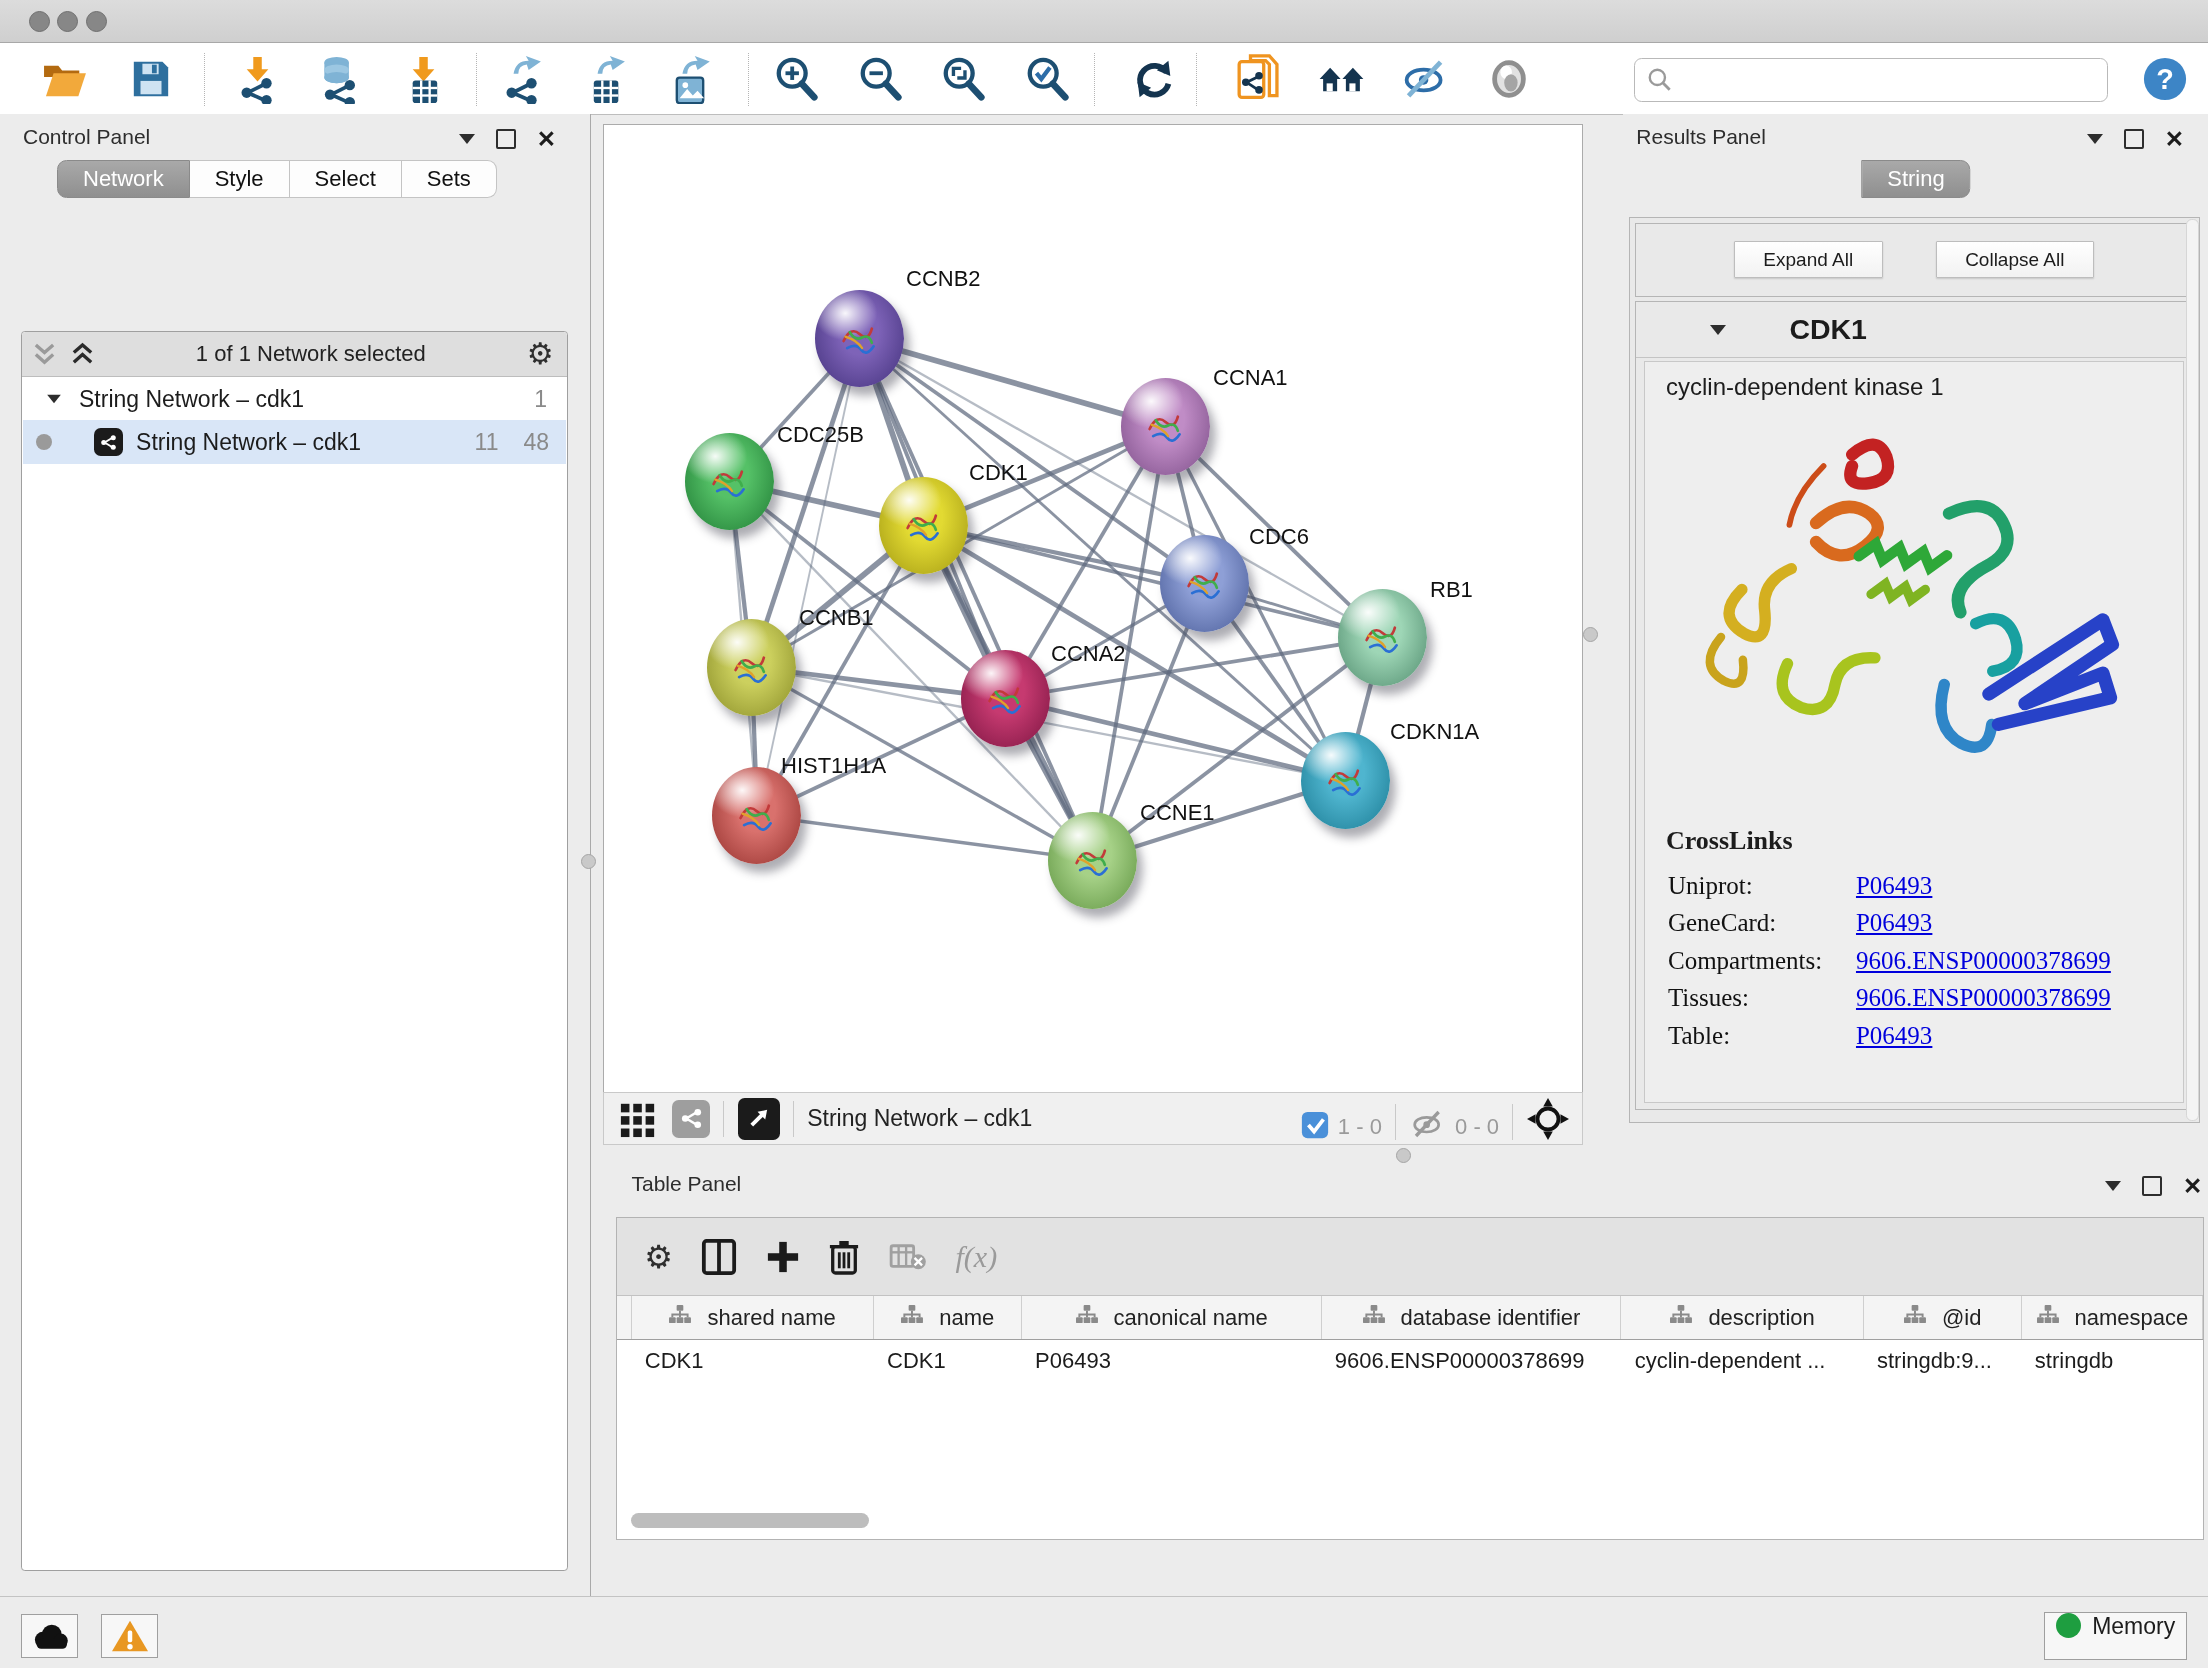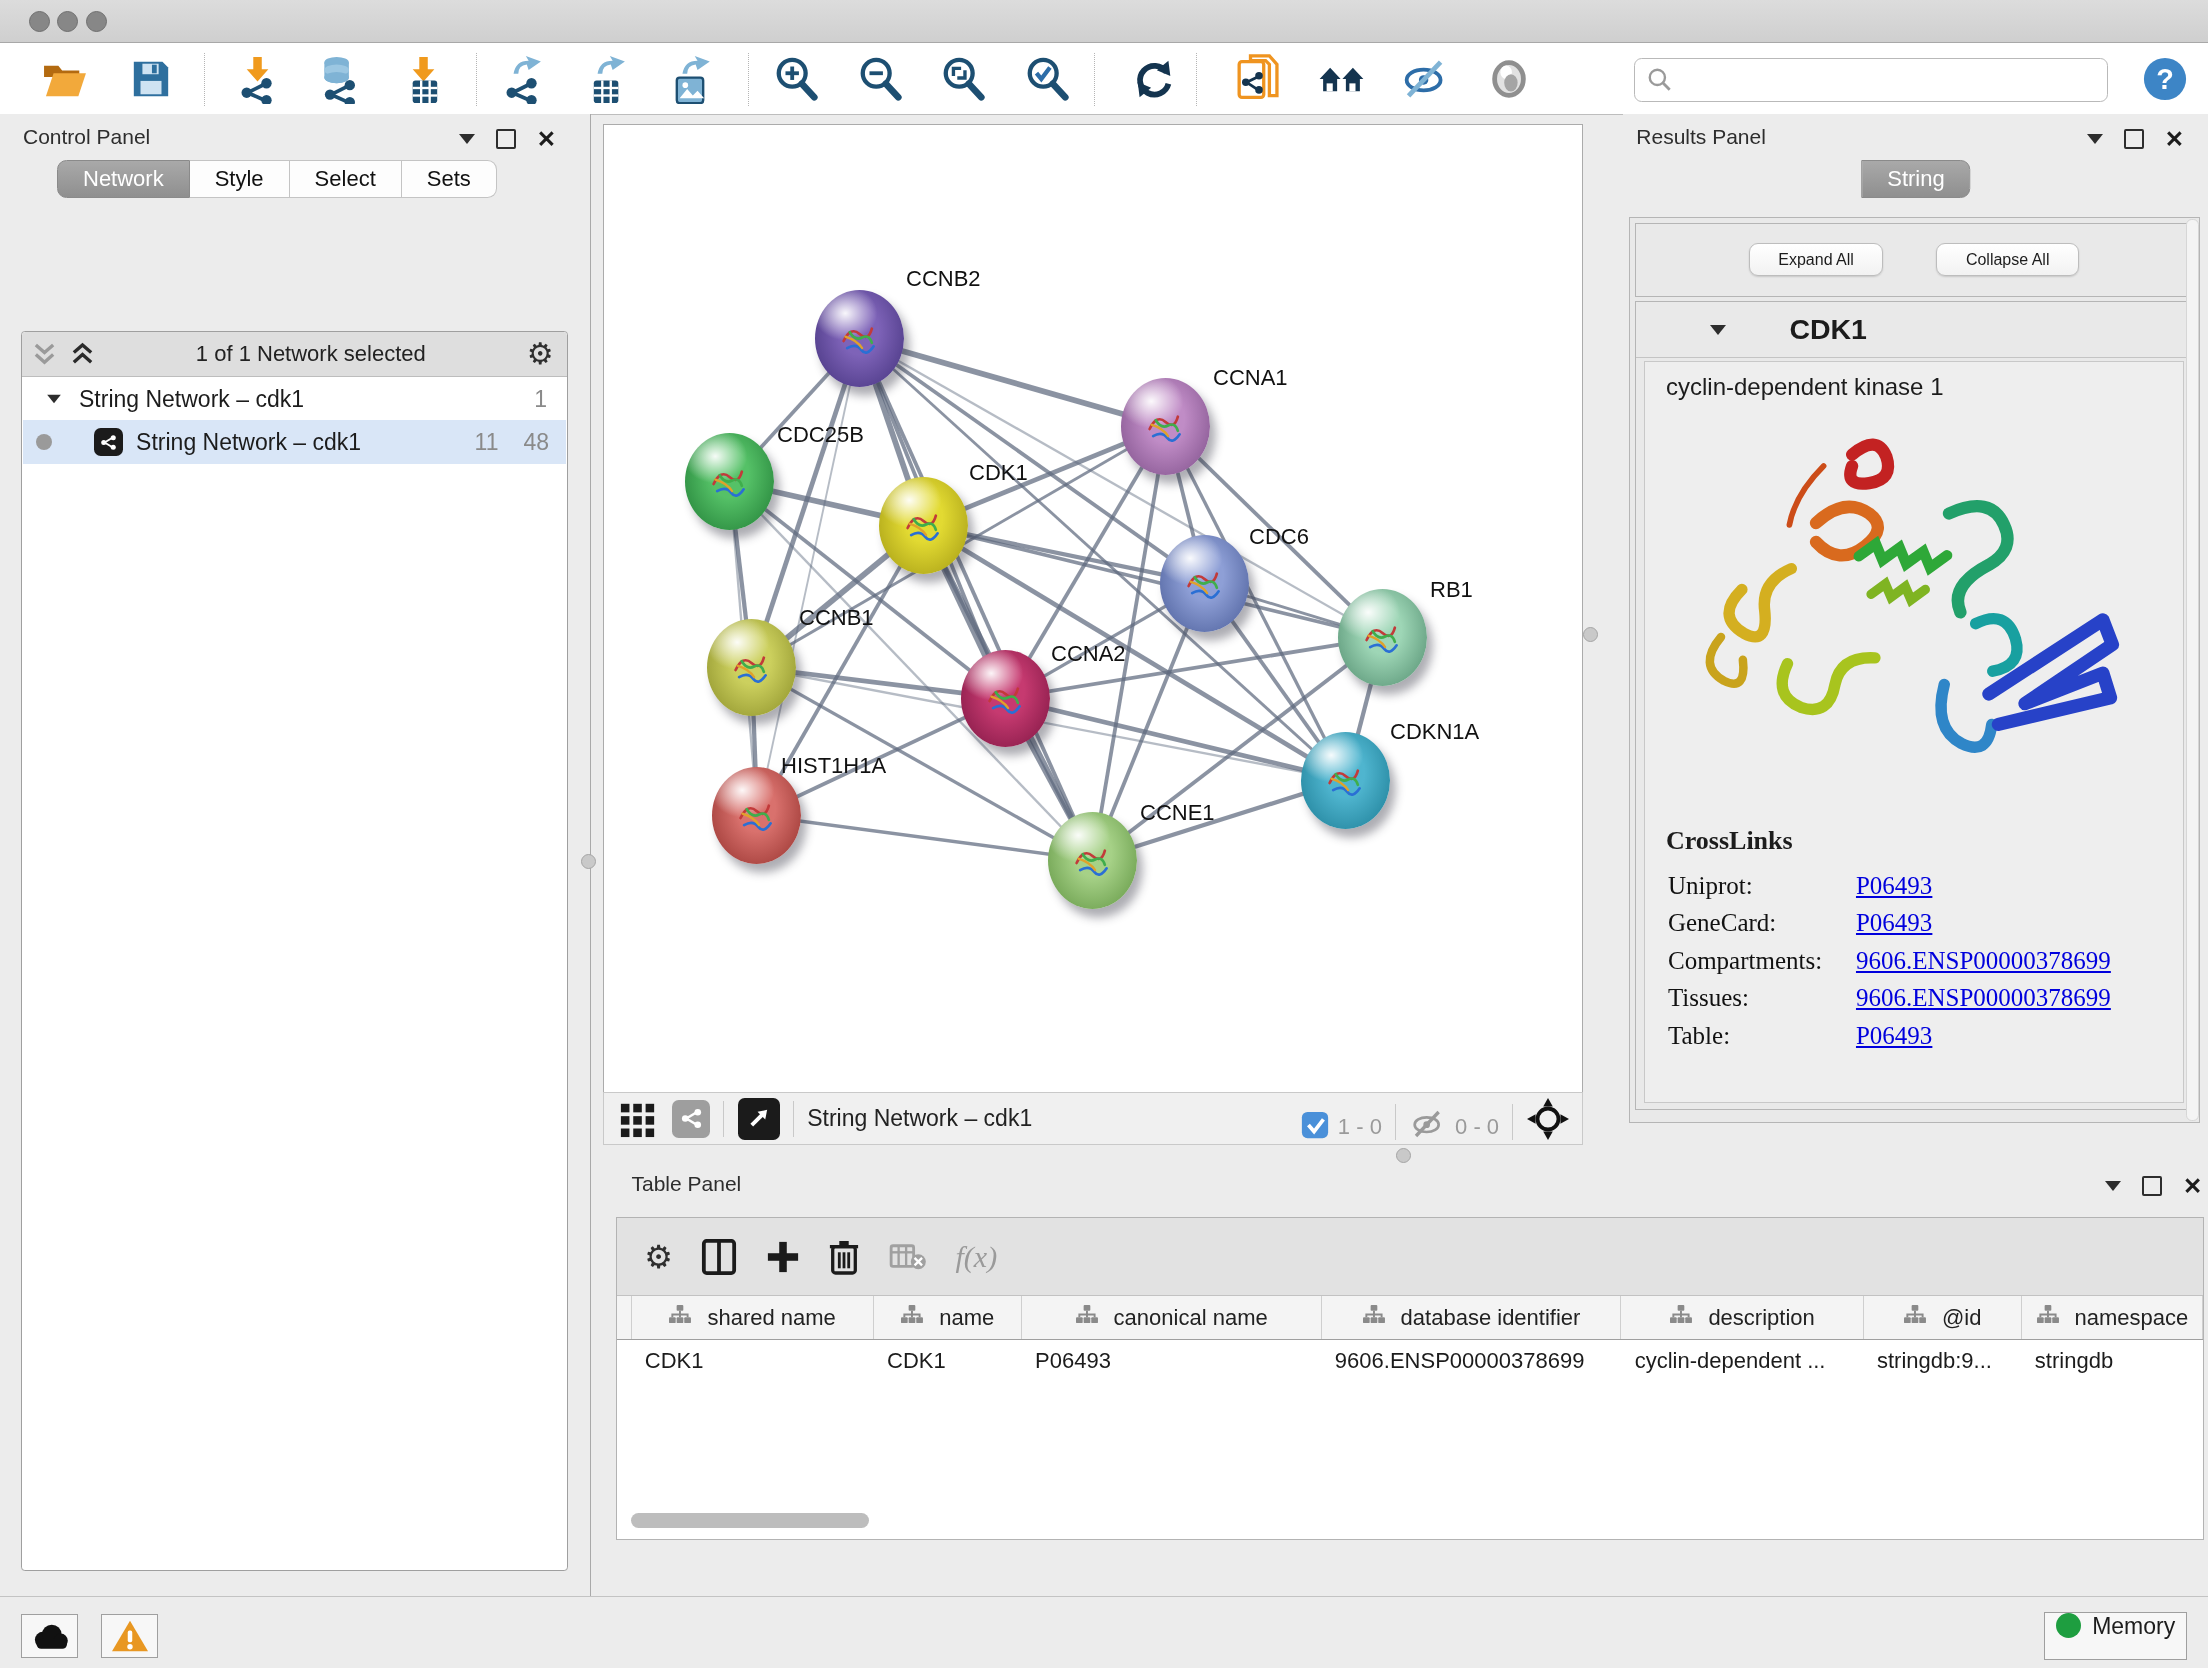--- a/index.html
+++ b/index.html
@@ -44,21 +44,21 @@
   .node{position:absolute;width:89px;height:97px;border-radius:50%;display:flex;align-items:center;justify-content:center;}
   .node-label{position:absolute;font-size:22px;color:#111;white-space:nowrap;}
   .net-toolbar{left:603px;top:1092px;width:978px;height:51px;background:#f0f0f0;border:1px solid #c9c9c9;display:flex;align-items:center;}
   .ntb-sep{width:1px;height:36px;background:#c9c9c9;margin:0 13.3px;}
   .cnt-gray{font-size:22px;color:#9a9a9a;margin-left:7.6px;white-space:nowrap;}
   .splitter-dot{position:absolute;width:13.3px;height:13.3px;border-radius:50%;background:#c9c9c9;border:1px solid #a5a5a5;}
   
   .results-panel{left:1623px;top:114px;width:586px;height:1052px;background:#ececec;}
   .rp-outer{position:absolute;left:5.7px;top:103px;width:569px;height:904px;background:#e9e9e9;border:1px solid #b5b5b5;}
   .rp-expandbox{position:absolute;left:5.7px;top:4.8px;width:555px;height:72px;background:#e9e9e9;border:1px solid #b5b5b5;display:flex;align-items:center;justify-content:center;gap:53px;}
-  .rp-btn{padding:6.7px 28.5px;background:linear-gradient(#ffffff,#f2f2f2);border:1px solid #bdbdbd;border-radius:9px;font-size:16px;box-shadow:0 1px 1.9px rgba(0,0,0,.15);}
+  .rp-btn{padding:6.7px 28.5px;background:linear-gradient(#ffffff,#f2f2f2);border:1px solid #bdbdbd;border-radius:1px;font-size:19px;box-shadow:0 1px 1.9px rgba(0,0,0,.15);}
   .rp-genebox{position:absolute;left:5.7px;top:83px;width:555px;height:807px;background:#e9e9e9;border:1px solid #b5b5b5;}
   .rp-genehead{position:absolute;left:0;top:0;width:100%;height:55px;display:flex;align-items:center;border-bottom:1px solid #c4c4c4;}
   .rp-genebody{position:absolute;left:7.6px;top:59px;width:538px;height:740px;background:#eeeeee;border:1px solid #c8c8c8;}
   .serif{font-family:"Liberation Serif",serif;}
   .xl-row{display:flex;font-size:25px;margin:9.5px 0 0 23px;}
   .xl-row .lbl{width:188px;color:#111;}
   .xl-row a{color:#0000dd;text-decoration:underline;}
   .rp-scroll{position:absolute;left:563px;top:105px;width:11.4px;height:900px;background:#f4f4f4;border:1px solid #d6d6d6;border-radius:5.7px;}
   
   .table-panel{left:603px;top:1166px;width:1605px;height:430px;background:#ececec;}

